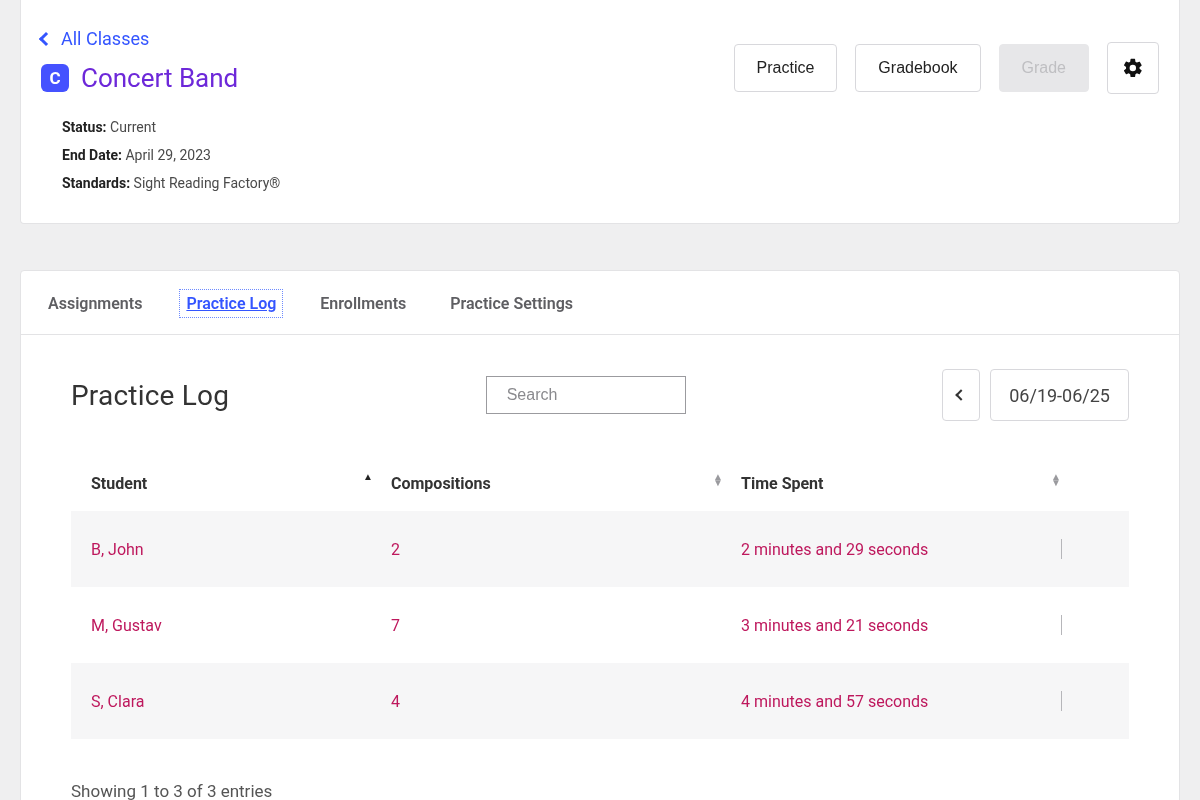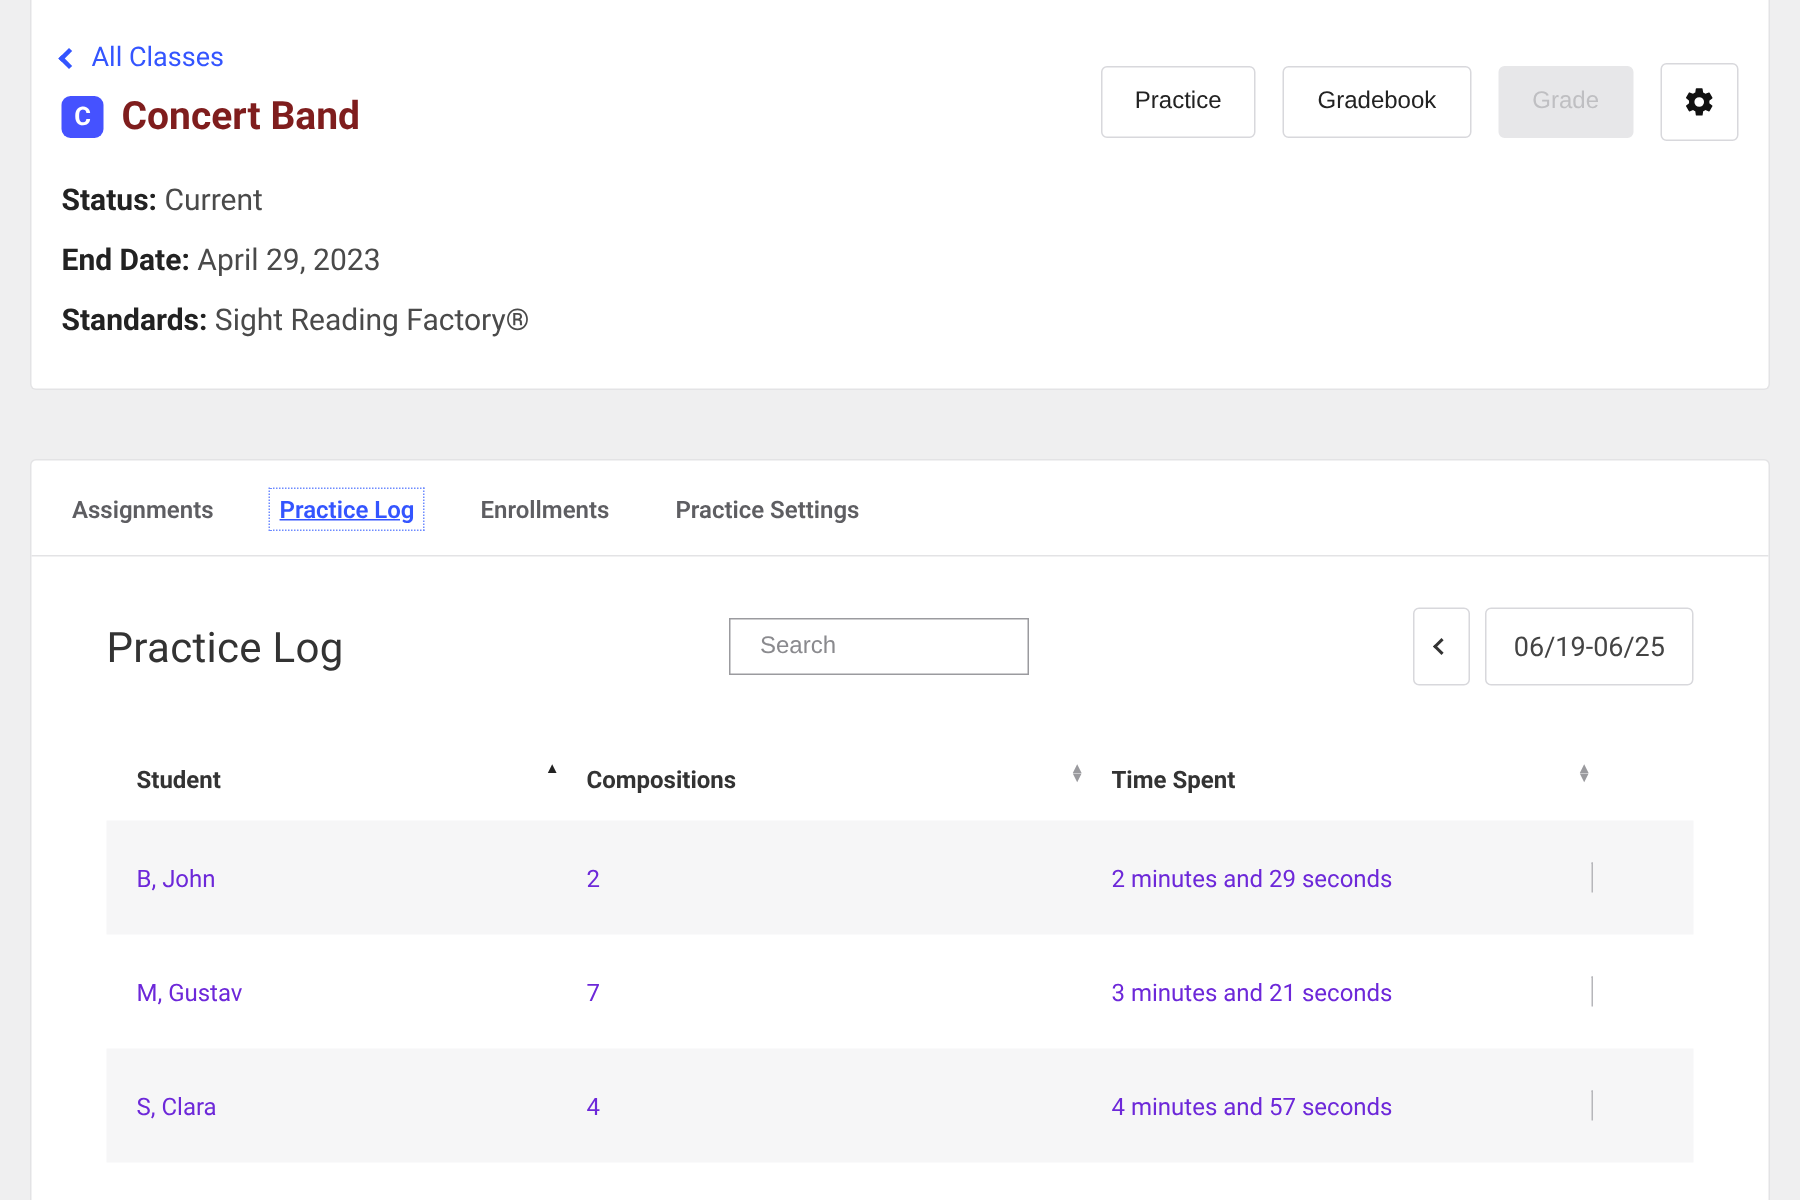--- a/index.html
+++ b/index.html
@@ -28,23 +28,23 @@
     transform: rotate(45deg);
   }
 
   .title-row { display: flex; align-items: center; gap: 12px; margin-top: 14px; }
   .class-badge {
     width: 28px; height: 28px; border-radius: 6px;
     background: #4552ff; color: #fff;
     font-weight: 700; font-size: 17px;
     display: flex; align-items: center; justify-content: center;
   }
-  .class-title { font-size: 26px; font-weight: 700; color: #7f1d1d; }
-
-  .meta { margin-top: 20px; line-height: 2; font-size: 20px; color: #4a4a4a; }
+  .class-title { font-size: 26px; font-weight: 400; color: #6d28d9; }
+
+  .meta { margin-top: 20px; line-height: 2; font-size: 14px; color: #4a4a4a; margin-left: 21px; }
   .meta b { color: #222; font-weight: 700; }
 
   .header-actions {
     position: absolute; top: 42px; right: 20px;
     display: flex; gap: 18px; align-items: center;
   }
   .btn {
     background: #fff; border: 1px solid #d8d8dc; border-radius: 4px;
     padding: 14px 22px; font-size: 16px; color: #222;
     cursor: pointer;
@@ -111,21 +111,21 @@
     align-items: center;
     padding: 0 20px;
   }
   .phead {
     height: 56px; font-weight: 700; font-size: 16px; color: #333;
   }
   .phead .col { display: flex; align-items: flex-start; gap: 6px; }
   .sort-ind { font-size: 10px; color: #9a9a9e; line-height: 0.6; user-select: none; }
   .sort-ind.active-up { color: #222; }
   .prow {
-    height: 76px; font-size: 16px; color: #6d28d9;
+    height: 76px; font-size: 16px; color: #be185d;
   }
   .prow:nth-child(odd) { background: #f6f6f7; }
   .prow .chev {
     width: 14px; height: 14px;
     border-right: 1.5px solid #b6b6ba; border-top: 1.5px solid #b6b6ba;
     transform: rotate(45deg);
     cursor: pointer;
   }
 
   .footer-info { margin-top: 42px; font-size: 17px; color: #555; }

